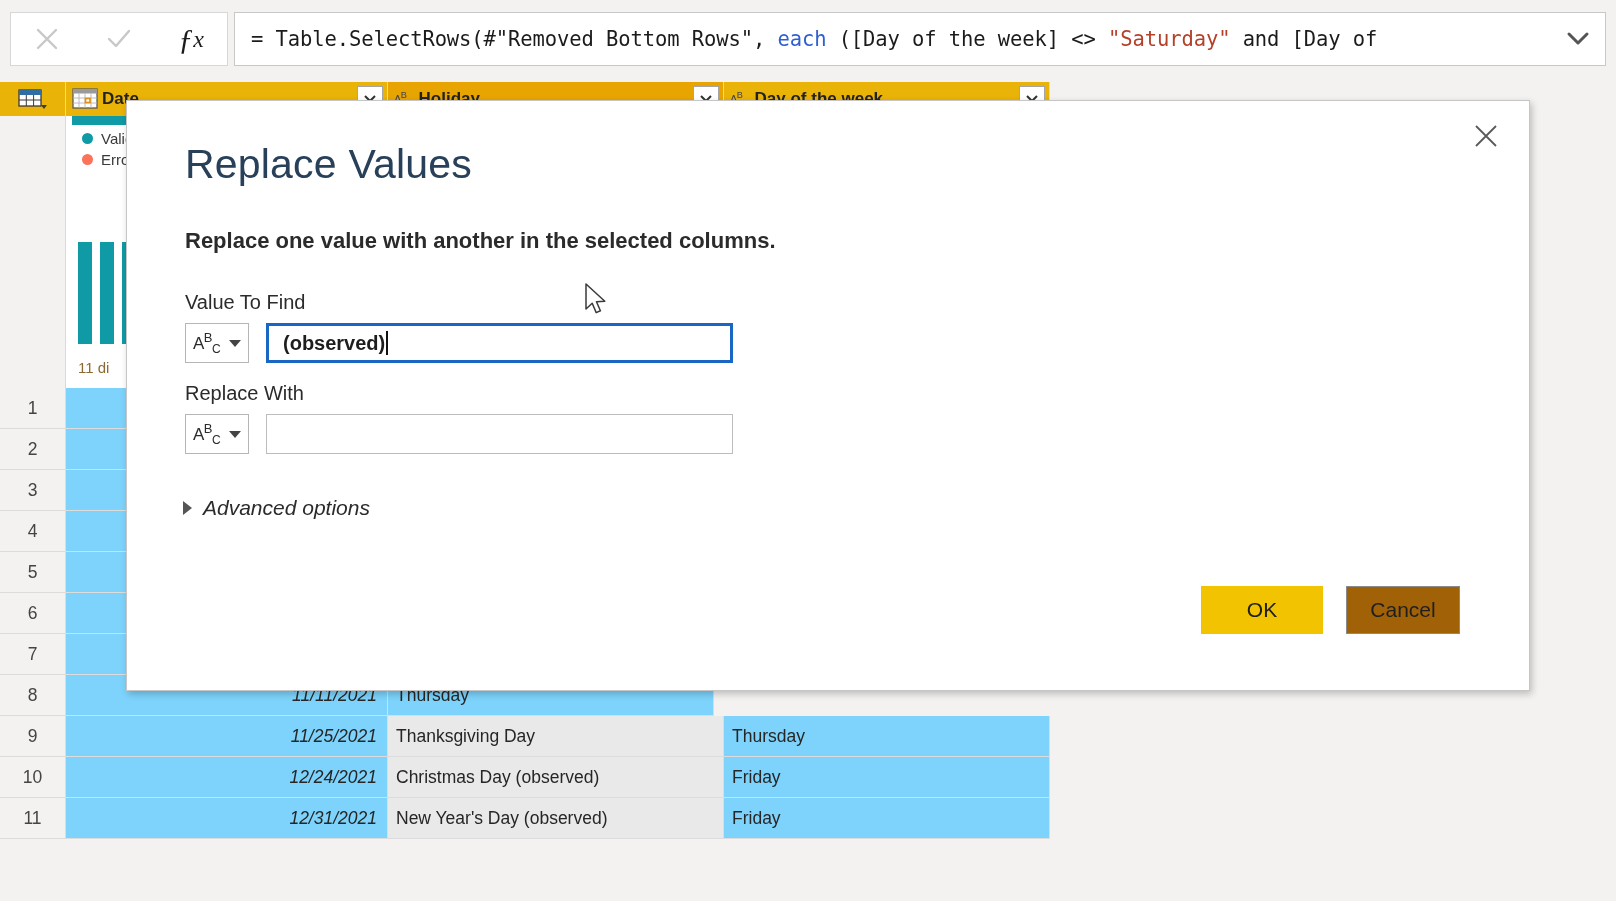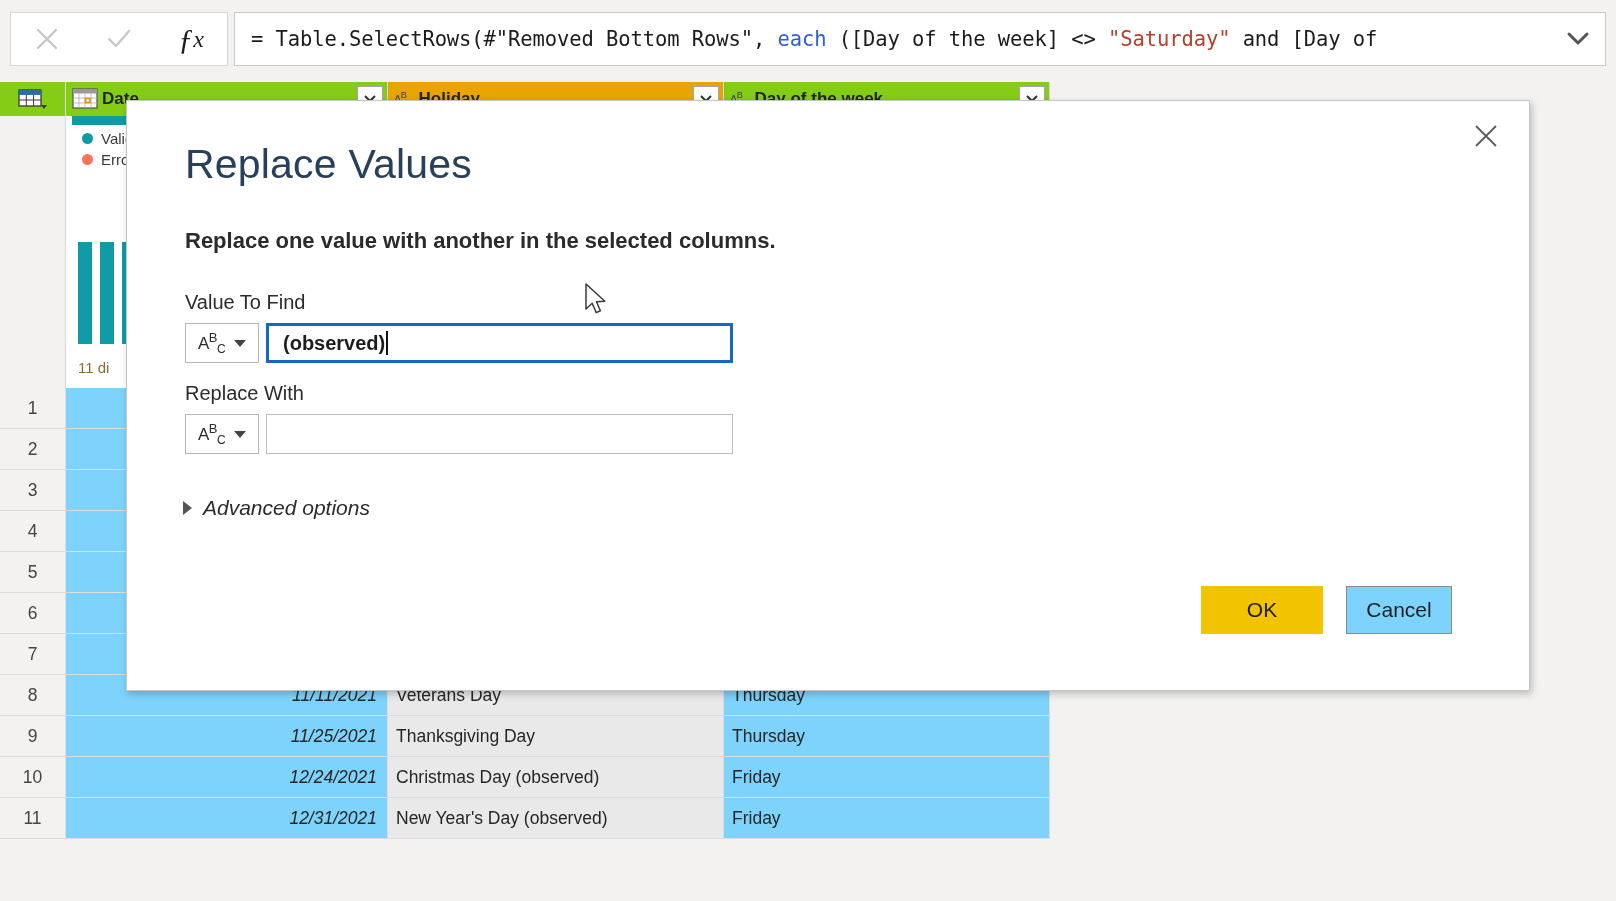--- a/index.html
+++ b/index.html
@@ -94,21 +94,21 @@
   }
   .hcell {
     box-sizing: border-box;
     height: 34px;
     display: flex;
     align-items: center;
     border-right: 1px solid #d9d9d9;
     font-size: 17px;
     font-weight: bold;
     color: #232323;
-    background: #84cc16;
+    background: #eab308;
     padding-left: 6px;
     position: relative;
     overflow: hidden;
   }
   .hcell.rownum { width: 66px; justify-content: center; padding-left: 0; }
   .hcell.c-date { width: 322px; }
   .hcell.c-holiday { width: 336px; background: #e8a400; }
   .hcell.c-dow { width: 326px; }
   .type-ico {
     font-size: 11px;
@@ -241,21 +241,21 @@
     left: 58px;
     font-size: 20px;
     color: #2b2b2b;
   }
   .lbl-find { top: 190px; }
   .lbl-replace { top: 281px; }
 
   .typebtn {
     position: absolute;
     left: 58px;
-    width: 74px; height: 40px;
+    width: 64px; height: 40px;
     background: #ffffff;
     border: 1px solid #b6b6b6;
     box-sizing: border-box;
     display: flex; align-items: center; justify-content: center;
     gap: 9px;
   }
   .typebtn .abc {
     font-size: 17px;
     color: #2b2b2b;
     letter-spacing: -0.5px;
@@ -314,22 +314,22 @@
     font-size: 21px;
     box-sizing: border-box;
   }
   .btn-ok {
     left: 1074px; width: 122px;
     background: #f2c300;
     color: #1f1f1f;
     border: none;
   }
   .btn-cancel {
-    left: 1219px; width: 106px;
-    background: #7dd3fc;
+    left: 1219px; width: 114px;
+    background: #a16207;
     color: #1f1f1f;
     border: 1px solid #8a8a8a;
   }
 
   
   .cursor {
     position: absolute;
     left: 584px; top: 283px;
     width: 26px; height: 36px;
     pointer-events: none;
@@ -495,21 +495,20 @@
       </div>
       <div class="row">
         <div class="cell rownum">7</div>
         <div class="cell c-date"></div>
         <div class="cell c-holiday"></div>
         <div class="cell c-dow"></div>
       </div>
       <div class="row">
         <div class="cell rownum">8</div>
         <div class="cell c-date">11/11/2021</div>
-        <div class="cell c-holiday">Veterans Day</div>
         <div class="cell c-dow">Thursday</div>
       </div>
       <div class="row">
         <div class="cell rownum">9</div>
         <div class="cell c-date">11/25/2021</div>
         <div class="cell c-holiday">Thanksgiving Day</div>
         <div class="cell c-dow">Thursday</div>
       </div>
       <div class="row">
         <div class="cell rownum">10</div>

